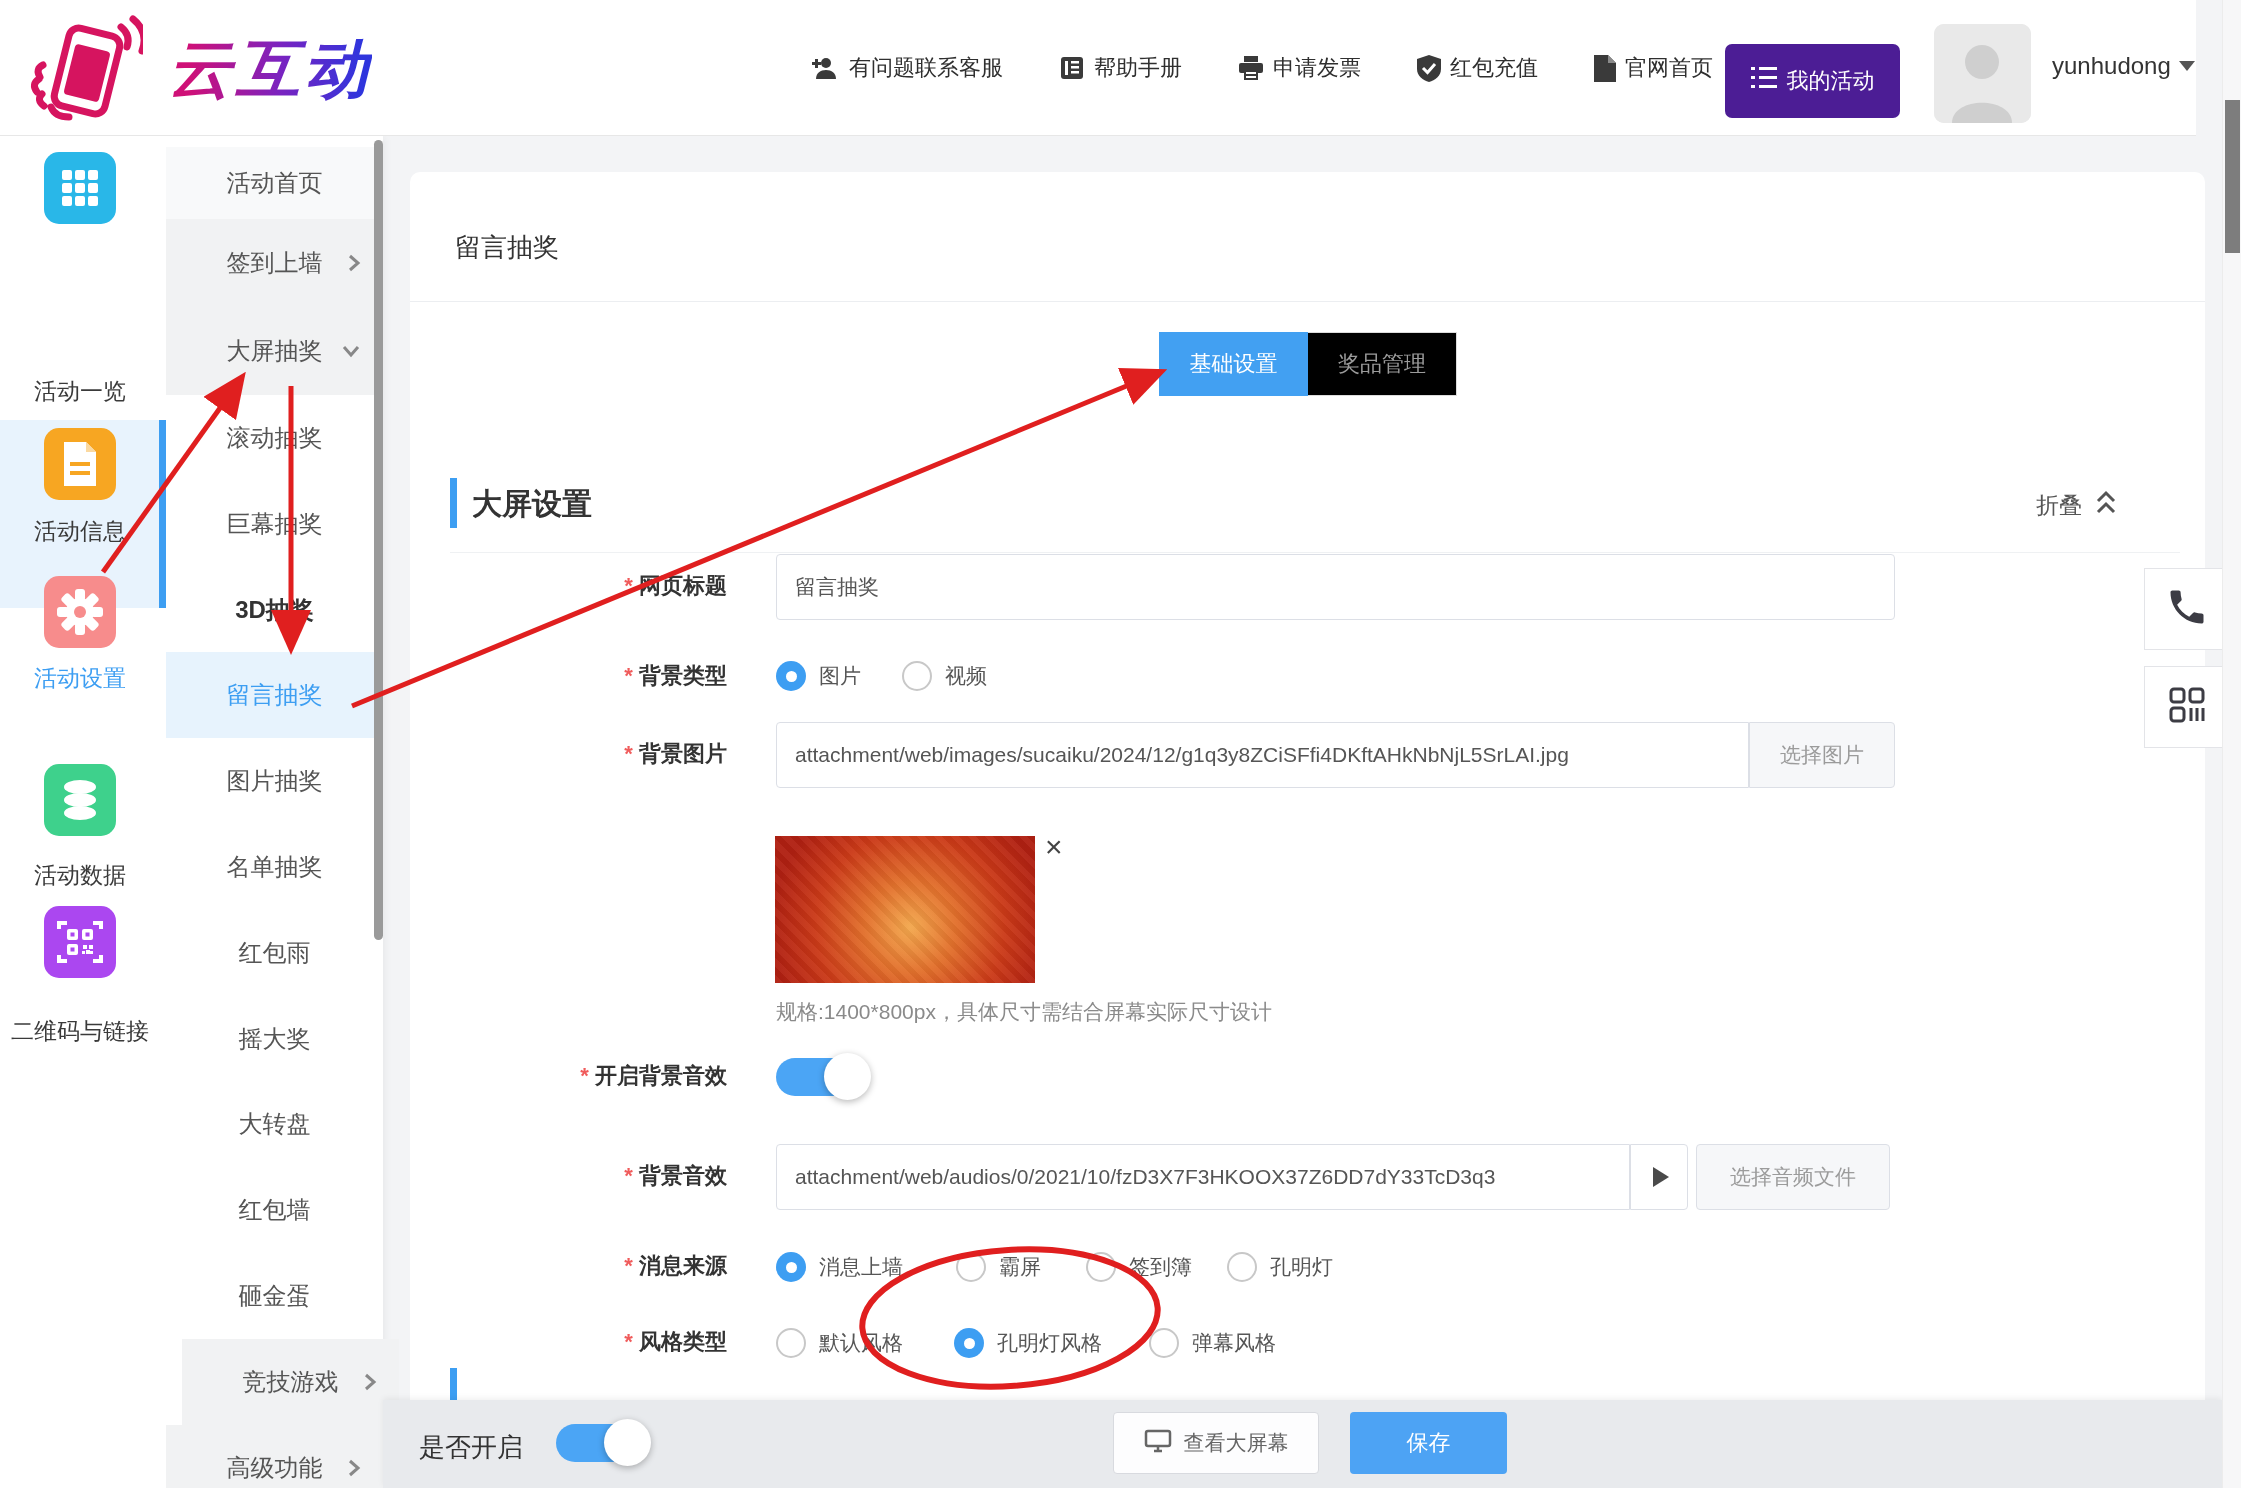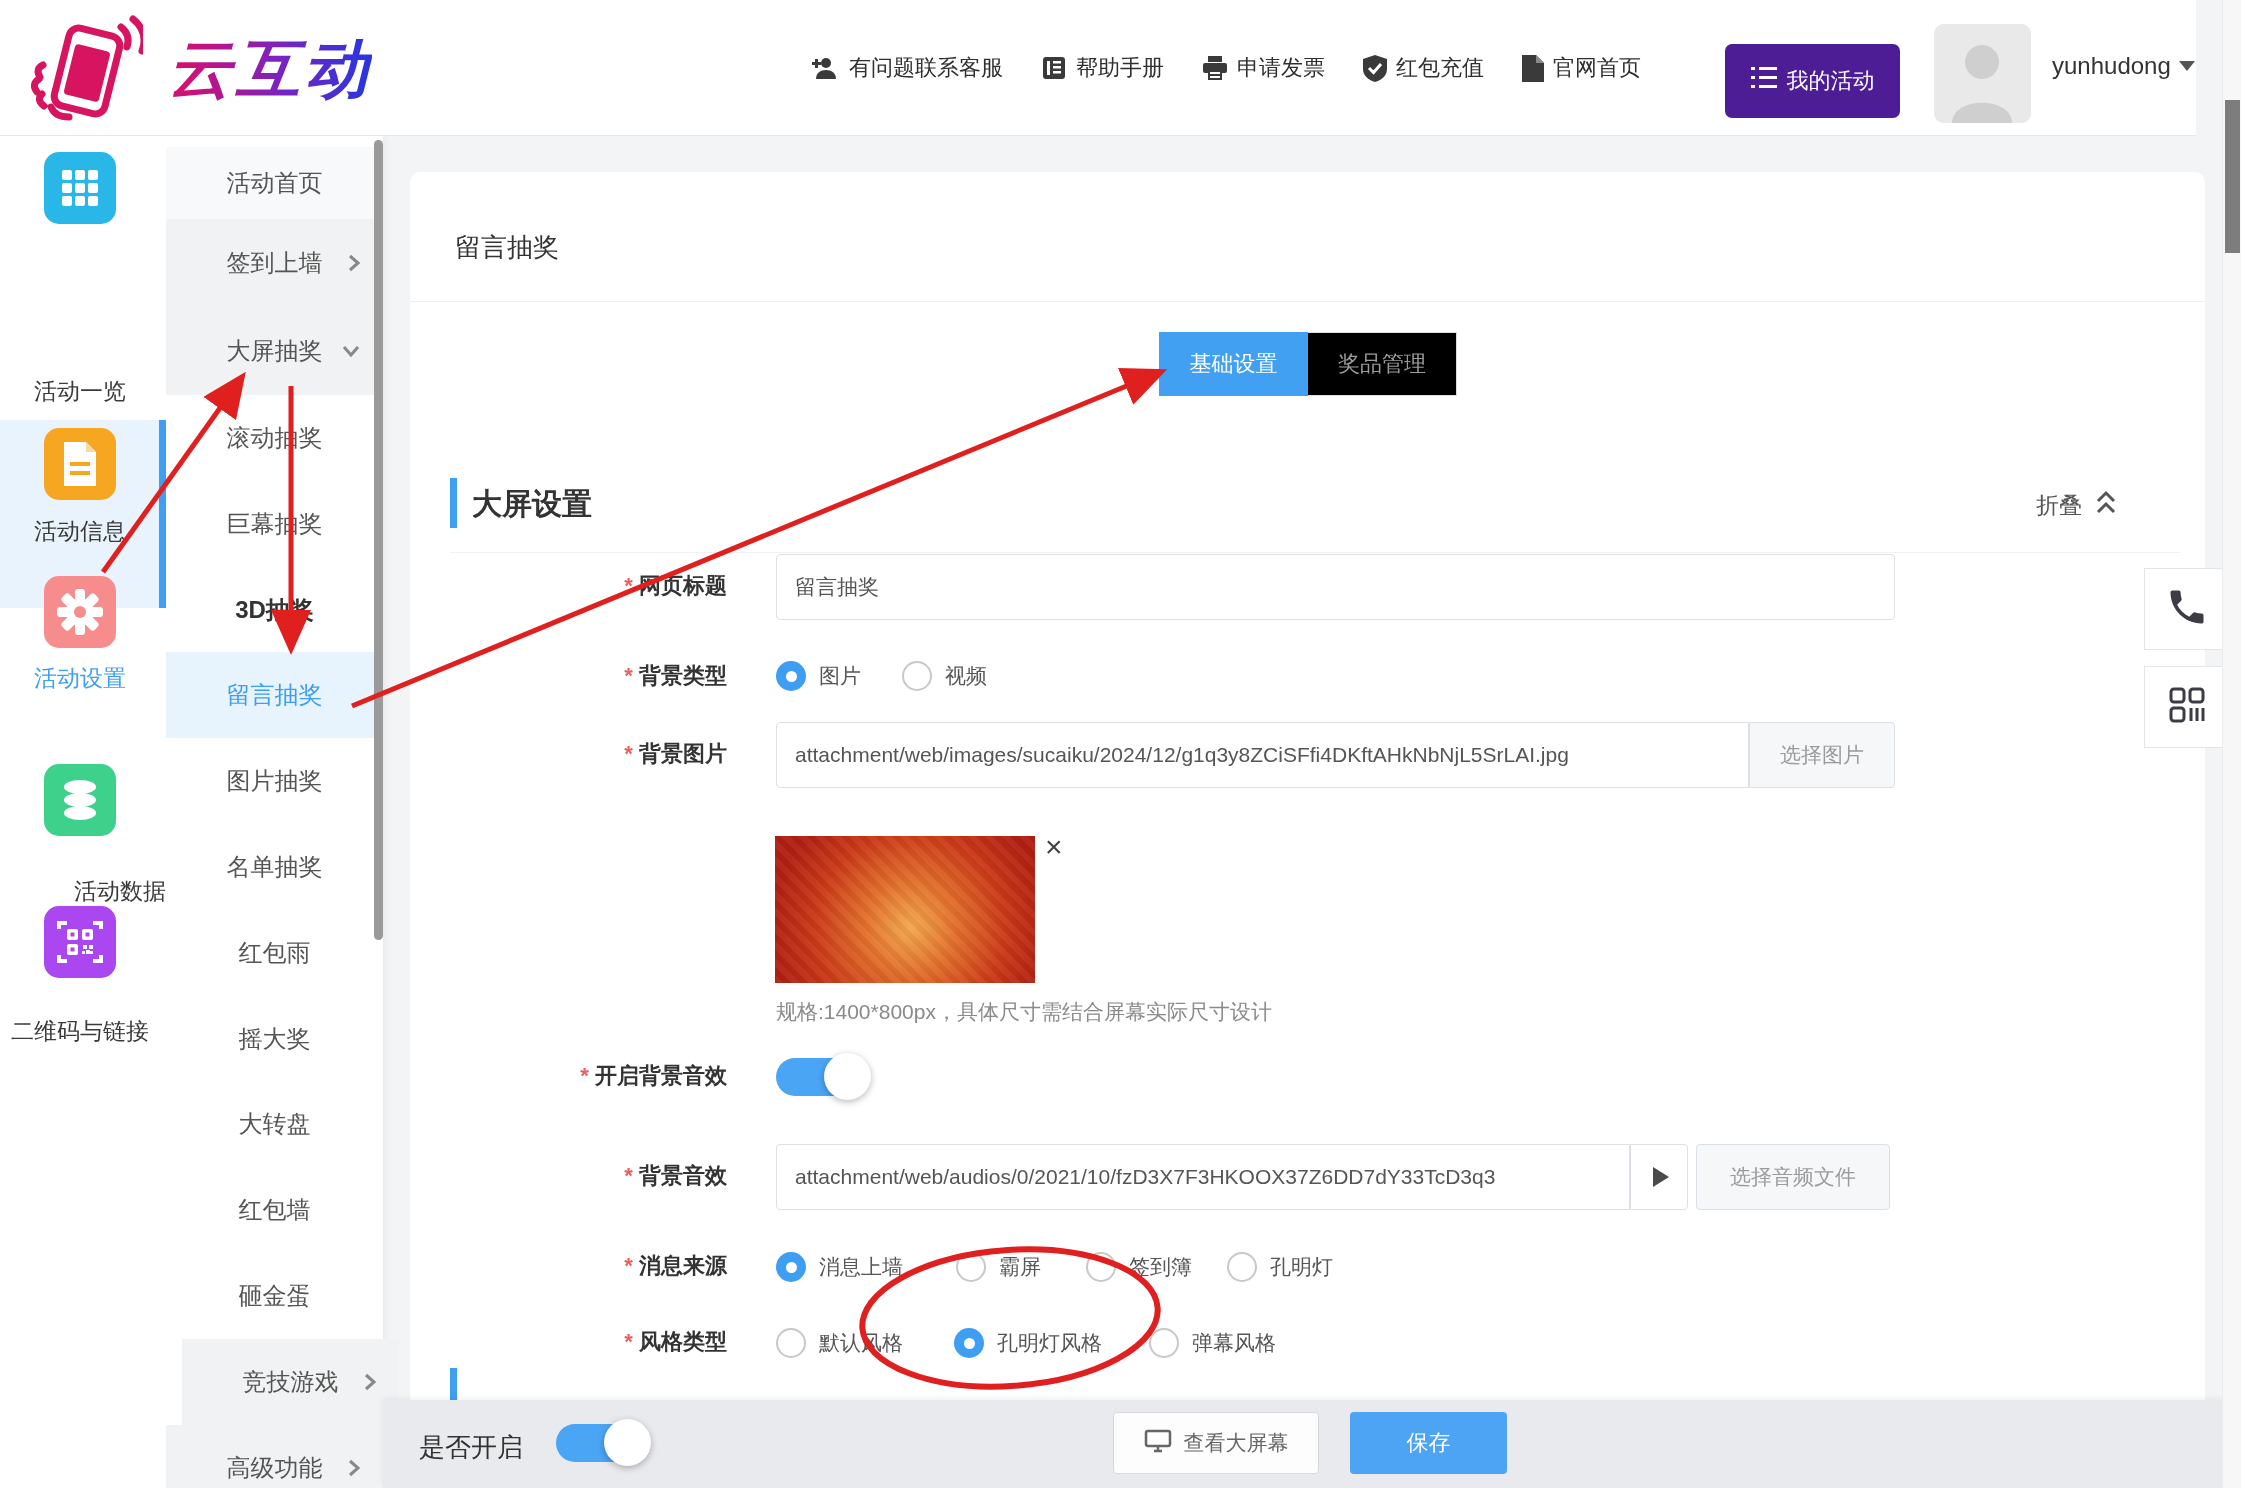--- a/index.html
+++ b/index.html
@@ -7,21 +7,21 @@
     font-family:"Liberation Sans","DejaVu Sans",sans-serif; }
   #app { position:relative; width:2241px; height:1488px; overflow:hidden; background:#f3f4f6; }
   .abs { position:absolute; }
 
   
   #header { position:absolute; left:0; top:0; width:2196px; height:136px; background:#fff;
     border-bottom:1px solid #e7e7e7; z-index:40; }
   .logo-text { position:absolute; left:168px; top:26px; font-size:64px; font-weight:900; font-style:italic;
     letter-spacing:4px; background:linear-gradient(90deg,#cf1077 10%,#7a23c0 55%,#2f35dd 95%);
     -webkit-background-clip:text; background-clip:text; color:transparent; }
-  #topnav { position:absolute; left:812px; top:0; height:136px; display:flex; align-items:center; gap:38px; }
+  #topnav { position:absolute; left:812px; top:0; height:136px; display:flex; align-items:center; gap:56px; }
   .nav-item { display:flex; align-items:center; gap:9px; font-size:22px; color:#2f2f2f; cursor:pointer; white-space:nowrap; }
   .nav-item svg { display:block; }
   .btn-my { position:absolute; left:1725px; top:44px; width:175px; height:74px; background:#4c1d95;
     border-radius:7px; color:#fff; font-size:22px; display:flex; align-items:center; justify-content:center; gap:10px; }
   .avatar { position:absolute; left:1934px; top:24px; width:97px; height:99px; border-radius:10px;
     background:#e9e9e9; overflow:hidden; }
   .username { position:absolute; left:2052px; top:52px; font-size:24px; color:#333;
     display:flex; align-items:center; gap:8px; }
   .caret-down { width:0; height:0; border-left:8px solid transparent; border-right:8px solid transparent;
     border-top:10px solid #555; display:inline-block; }
@@ -259,21 +259,21 @@
     </div>
     <div class="sb-label active" style="top:527px;">活动设置</div>
 
     <div class="sb-icon" style="top:628px;background:#3ed18c;">
       <svg width="44" height="44" viewBox="0 0 44 44" fill="#fff">
         <ellipse cx="22" cy="9" rx="16" ry="7"></ellipse>
         <ellipse cx="22" cy="22" rx="16" ry="7"></ellipse>
         <ellipse cx="22" cy="35" rx="16" ry="7"></ellipse>
       </svg>
     </div>
-    <div class="sb-label" style="top:740px;margin-left:40px;">活动数据</div>
+    <div class="sb-label" style="top:724px;">活动数据</div>
 
     <div class="sb-icon" style="top:770px;background:#ab47f0;">
       <svg width="46" height="46" viewBox="0 0 46 46">
         <g stroke="#fff" stroke-width="4" fill="none">
           <path d="M2 10 V4 H10"></path>
             <path d="M36 4 H44 V10"></path>
             <path d="M44 36 V42 H36"></path>
             <path d="M10 42 H2 V36"></path>
         </g>
         <g fill="#fff">

